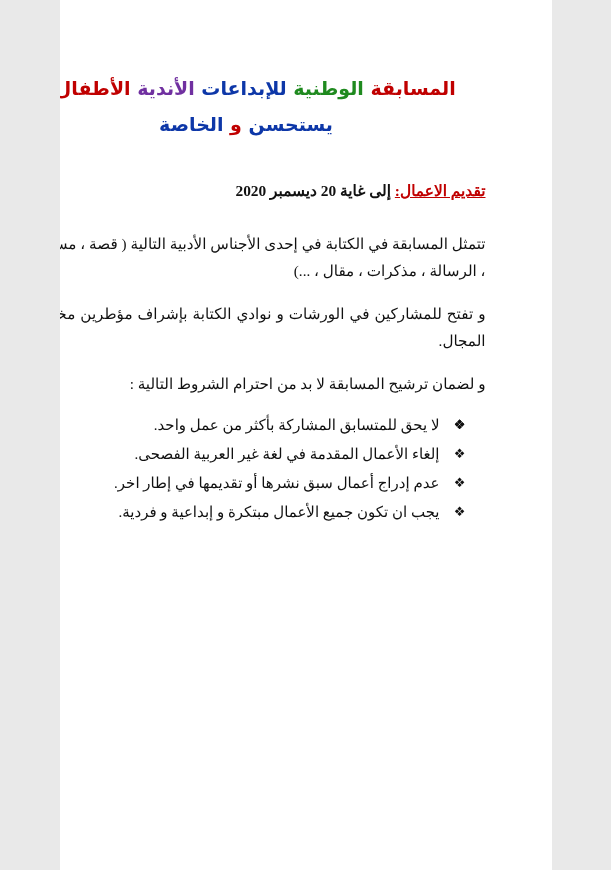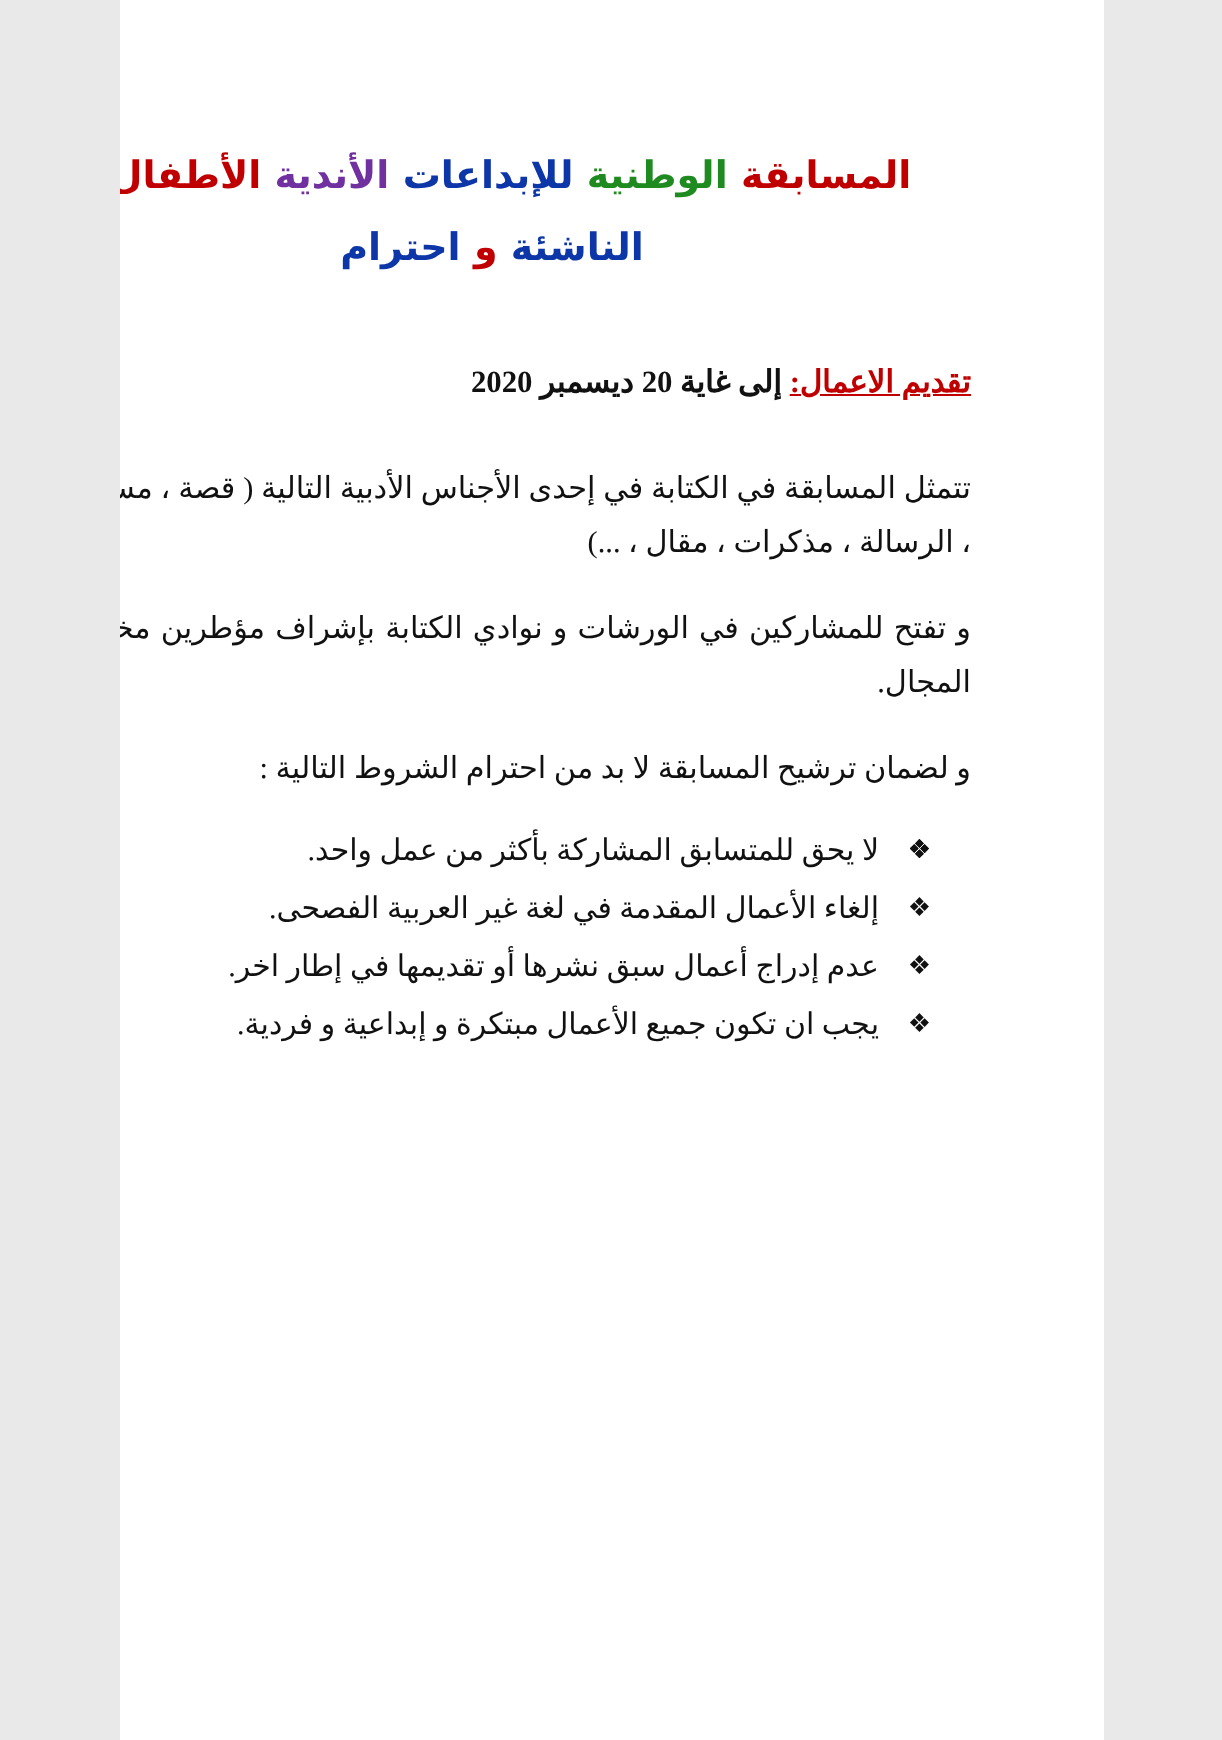--- a/index.html
+++ b/index.html
@@ -141,23 +141,23 @@
     <div class="title-block">
       <div class="title-line">
         <span class="t-red">المسابقة</span>
         <span class="t-green">الوطنية</span>
         <span class="t-blue">للإبداعات</span>
         <span class="t-purple">الأندية</span>
         <span class="t-red">الأطفال</span>
         <span class="t-blue">و</span>
       </div>
       <div class="title-line">
-        <span class="t-blue">الناشئة</span>
+        <span class="t-blue">يستحسن</span>
         <span class="t-red">و</span>
-        <span class="t-blue">احترام</span>
+        <span class="t-blue">الخاصة</span>
       </div>
     </div>
 
 
     <div class="deadline">
       <span class="label">تقديم الاعمال:</span>
       <span class="value">إلى غاية 20 ديسمبر 2020</span>
     </div>
 
     <p class="para justified block-2">تتمثل المسابقة في الكتابة في إحدى الأجناس الأدبية التالية ( قصة ، مسرح ، أدب ، الرسالة ، مذكرات ، مقال ، ...)</p>

